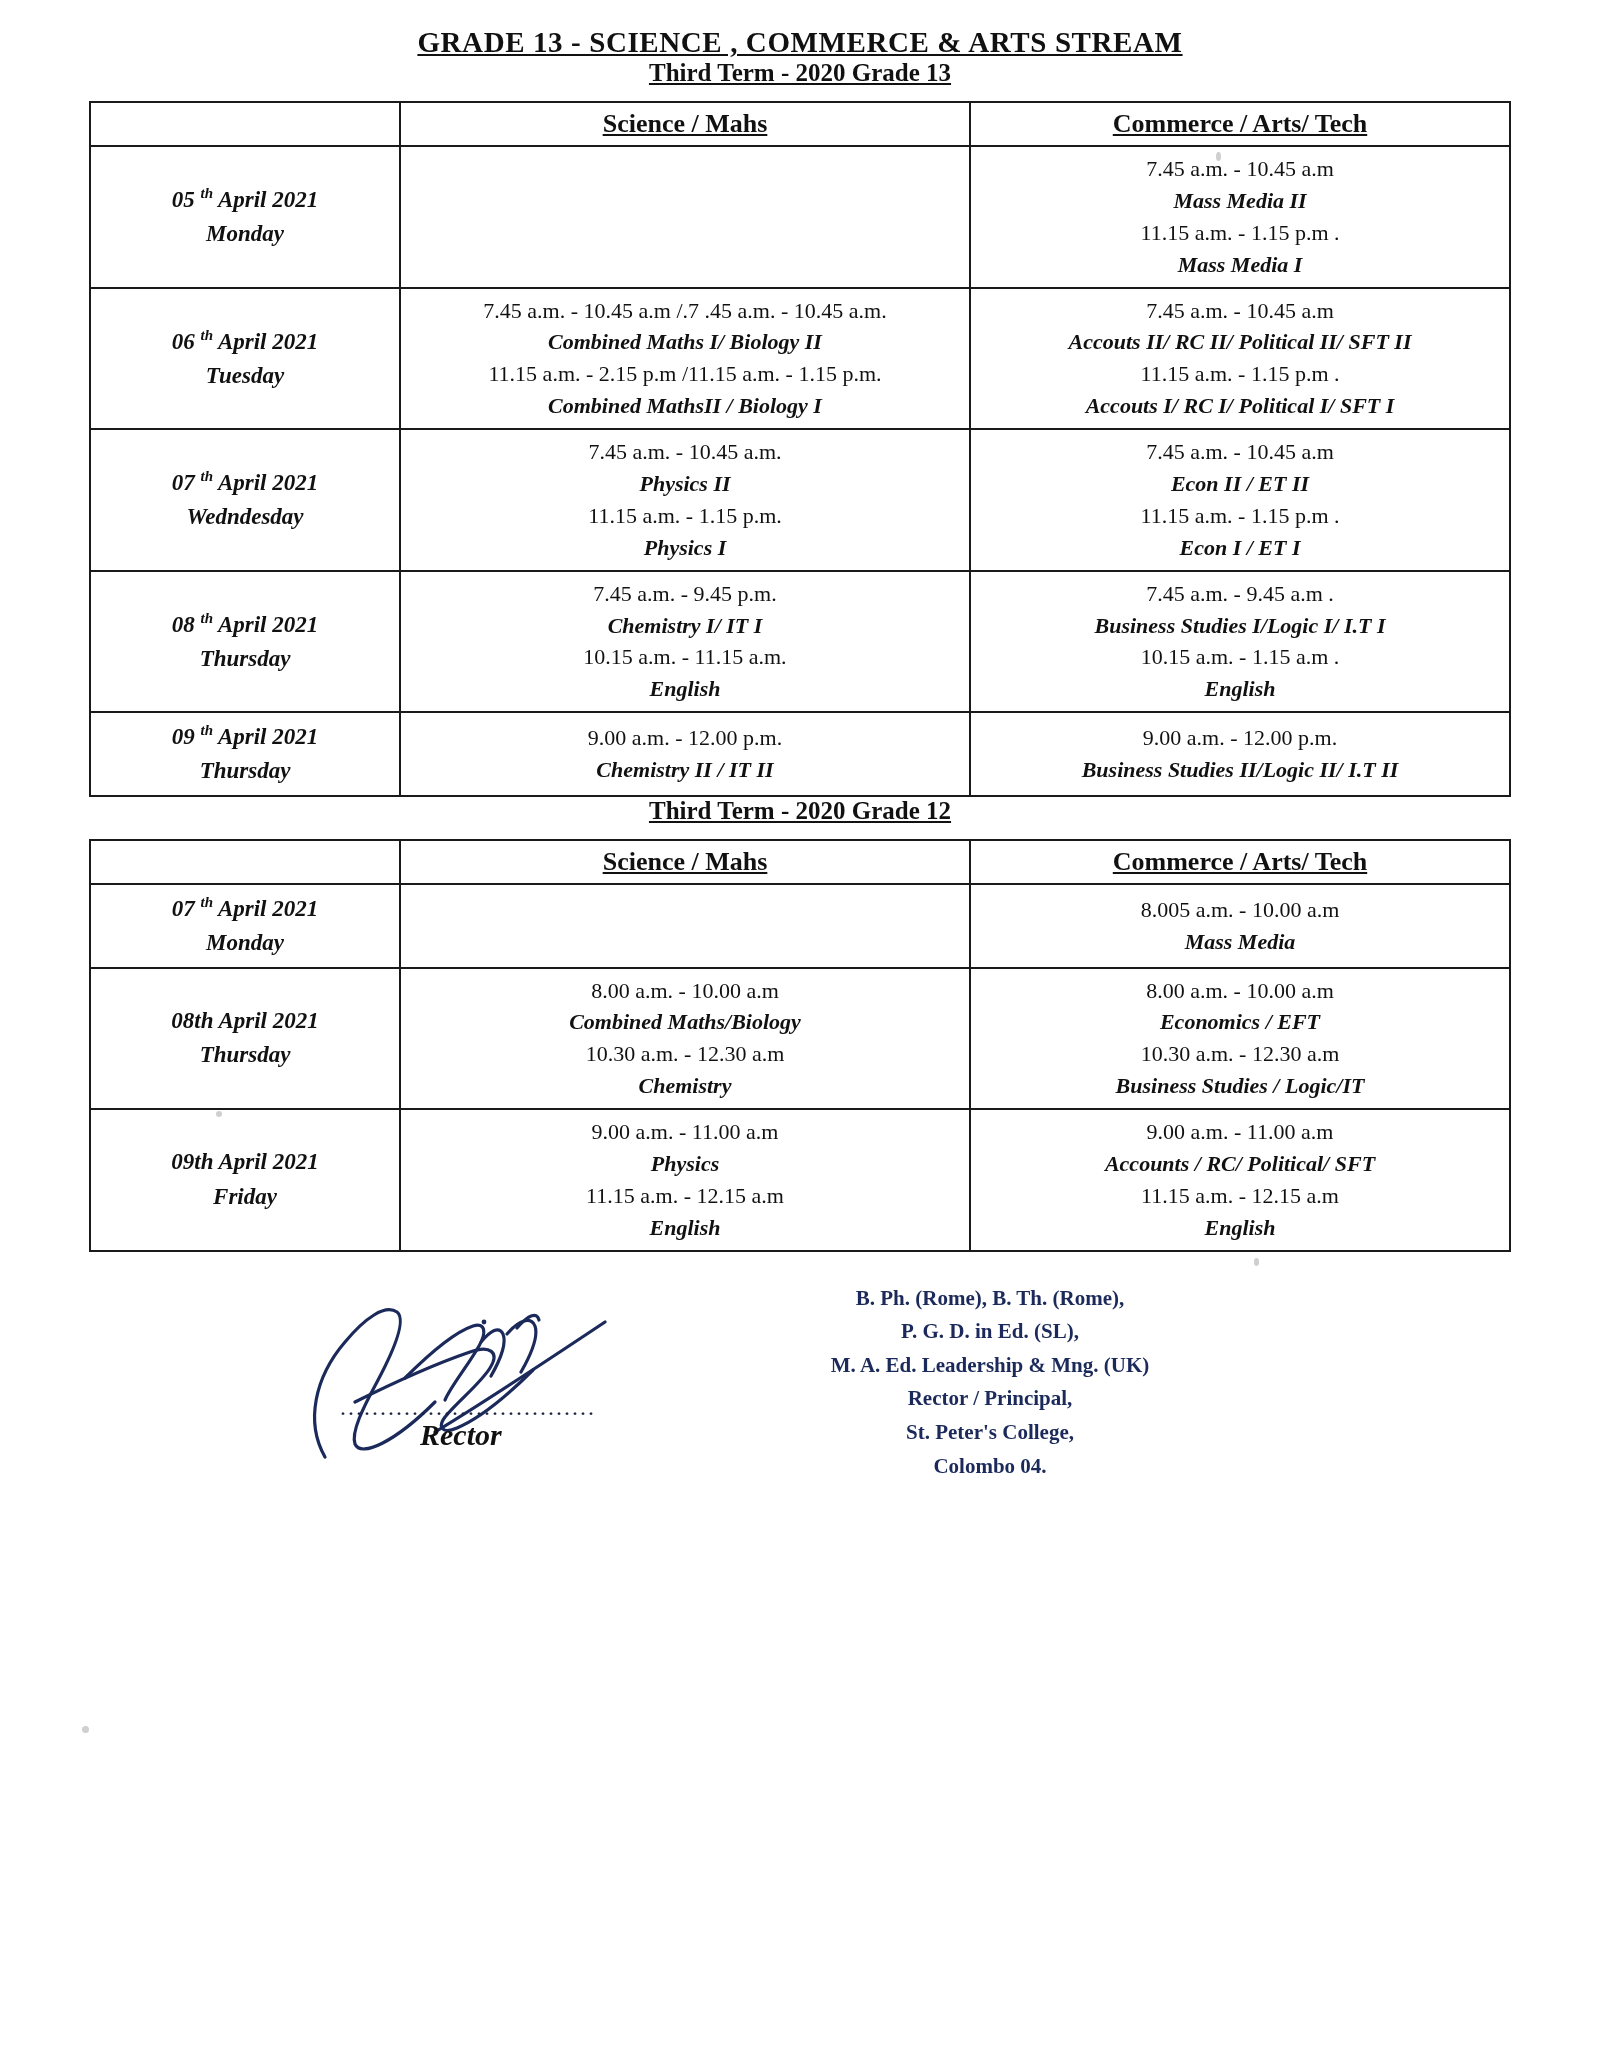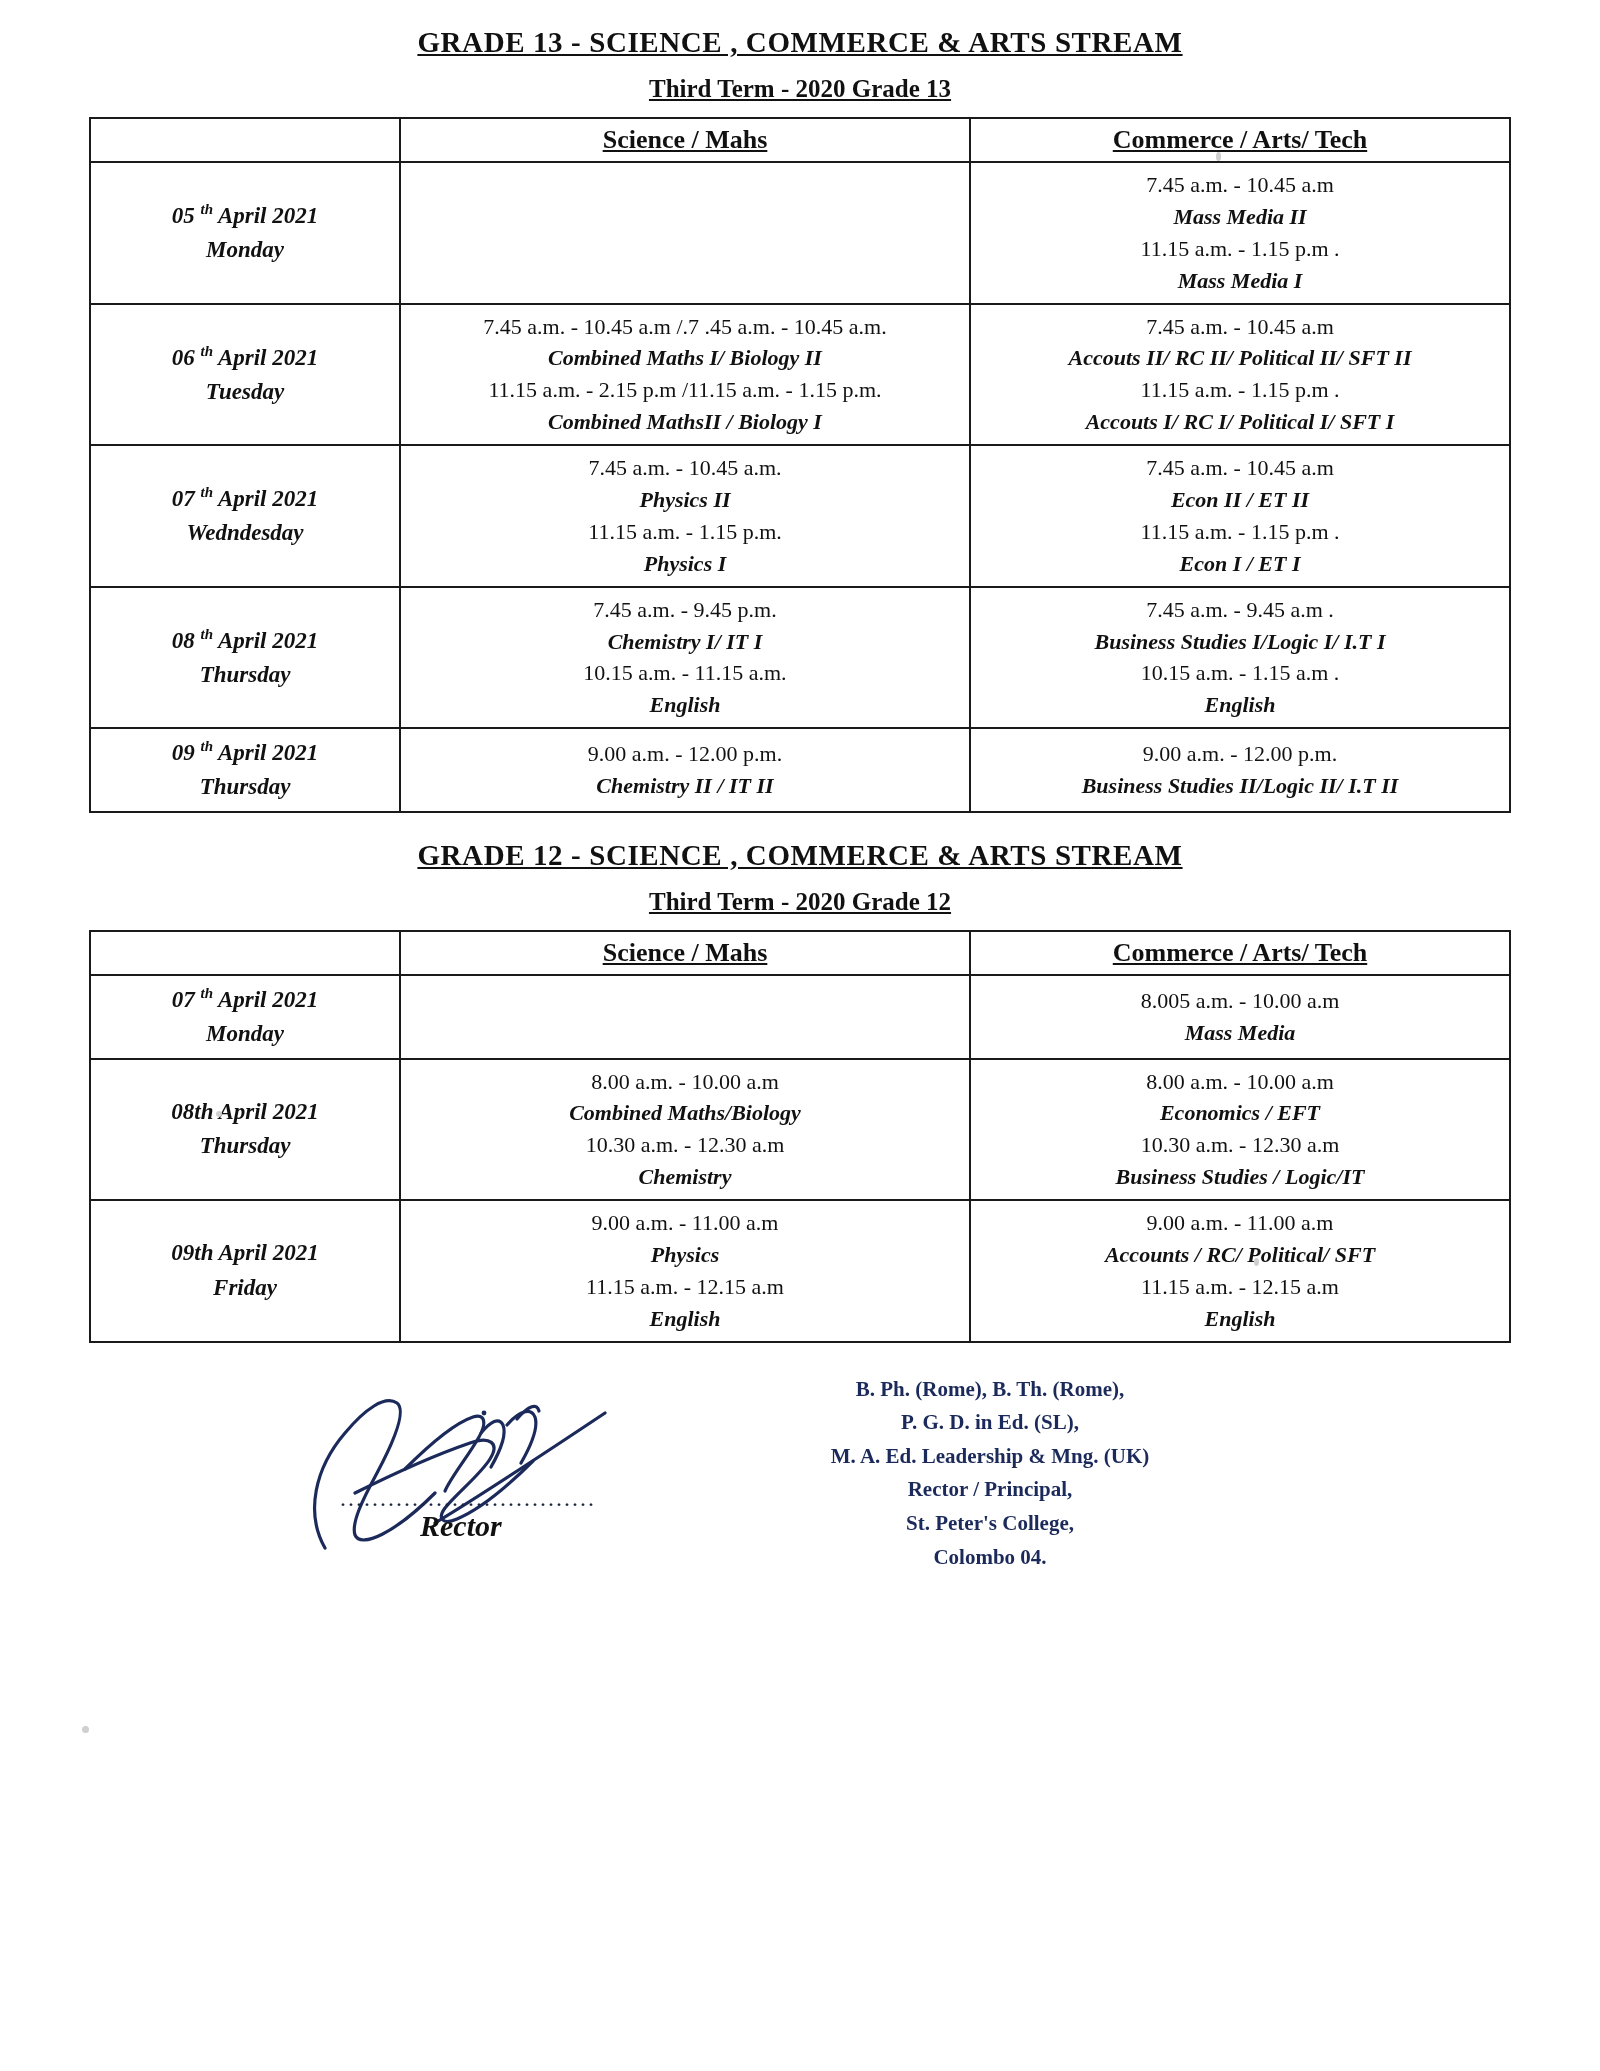--- a/index.html
+++ b/index.html
@@ -38,21 +38,20 @@
     font-size: 29px;
     letter-spacing: 0.6px;
     margin-top: 26px;
     text-decoration: underline;
   }
   .term-title {
     text-align: center;
     font-family: "Liberation Serif", serif;
     font-weight: bold;
     font-size: 25px;
-    margin-top: 16px;
     text-decoration: underline;
   }
   table.exam-table {
     border-collapse: collapse;
     margin: 14px auto 0 auto;
     table-layout: fixed;
   }
   table.exam-table.t13 { width: 1420px; }
   table.exam-table.t12 { width: 1420px; }
   table.exam-table td, table.exam-table th {
@@ -255,21 +254,20 @@
             <div class="row-line subj">Chemistry II / IT II</div>
           </td>
           <td class="slot-cell">
             <div class="row-line time">9.00 a.m. - 12.00 p.m.</div>
             <div class="row-line subj">Business Studies II/Logic II/ I.T II</div>
           </td>
         </tr>
       </tbody>
   </table>
 
-  <div class="grade-title">GRADE 12  -  SCIENCE , COMMERCE  &amp; ARTS  STREAM</div>
   <div class="term-title">Third Term  -  2020 Grade 12</div>
 
   <table class="exam-table t12">
     <colgroup>
       <col class="c-date">
         <col class="c-sci">
         <col class="c-com">
     </colgroup>
     <thead>
       <tr>

